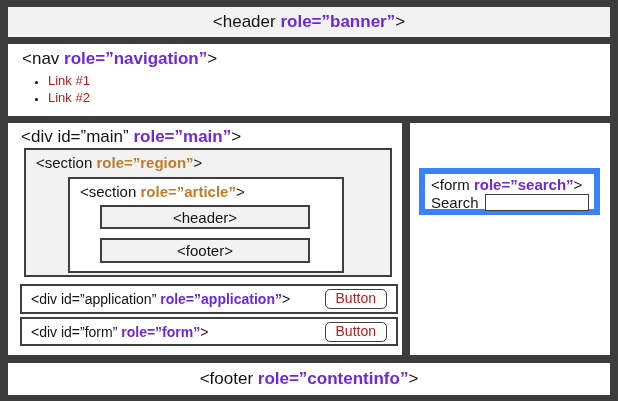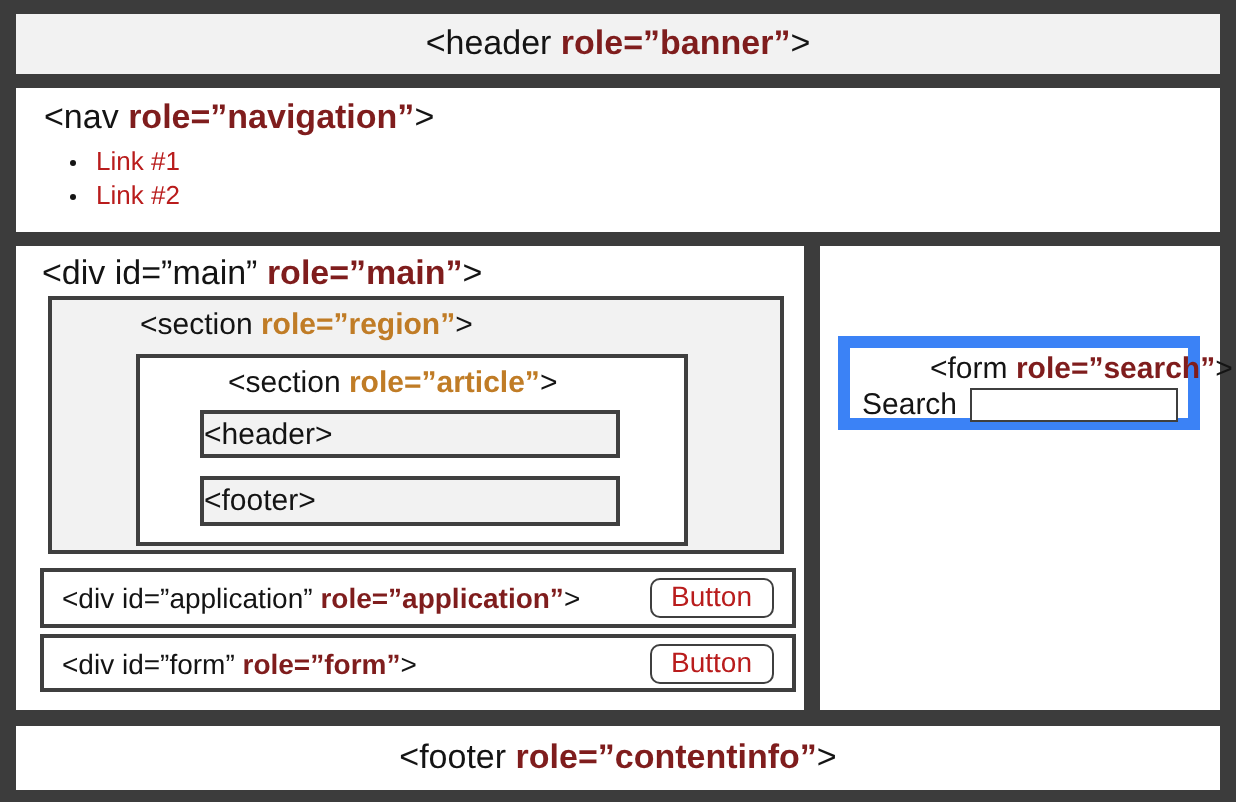--- a/index.html
+++ b/index.html
@@ -10,40 +10,40 @@
   .box{position:absolute;box-sizing:border-box;}
   .banner{left:8px;top:7px;width:602px;height:30px;background:#f2f2f2;
     display:flex;align-items:center;justify-content:center;}
   .navbox{left:8px;top:44px;width:602px;height:72px;background:#ffffff;}
   .mainbox{left:8px;top:123px;width:394px;height:232px;background:#ffffff;}
   .asidebox{left:410px;top:123px;width:200px;height:232px;background:#ffffff;}
   .footerbox{left:8px;top:363px;width:602px;height:32px;background:#ffffff;
     display:flex;align-items:center;justify-content:center;}
 
   .t17{font-size:17px;white-space:nowrap;}
-  .t15{font-size:15px;white-space:nowrap;margin-left:34px;}
+  .t15{font-size:15px;white-space:nowrap;}
   .t14{font-size:14px;white-space:nowrap;}
-  .role-red{color:#7f1d1d;font-weight:bold;}
+  .role-red{color:#6d28d9;font-weight:bold;}
   .role-orange{color:#c07c26;font-weight:bold;}
 
   .navbox .nav-title{padding:5px 0 0 14px;}
   .links{margin:3px 0 0 0;padding-left:40px;font-size:13px;line-height:17px;color:#141414;}
   .links li::marker{font-size:11px;}
   .link{color:#b91c1c;cursor:pointer;}
 
   .mainbox > .main-title{padding:4px 16px 0 13px;}
   .region{position:absolute;left:16px;top:25px;width:368px;height:129px;
     background:#f2f2f2;border:2px solid #3f3f3f;box-sizing:border-box;}
   .region > .region-title{padding:4px 0 0 10px;}
   .article{position:absolute;left:42px;top:27px;width:276px;height:96px;
     background:#ffffff;border:2px solid #3f3f3f;box-sizing:border-box;}
   .article > .article-title{padding:4px 0 0 10px;}
   .hfbox{position:absolute;left:30px;width:210px;background:#f2f2f2;
     border:2px solid #3f3f3f;box-sizing:border-box;
-    display:flex;align-items:center;font-size:15px;}
+    display:flex;align-items:center;justify-content:center;font-size:15px;}
   .header-inner{top:26px;height:24px;}
   .footer-inner{top:59px;height:25px;}
 
   .rowbox{position:absolute;left:12px;width:378px;background:#ffffff;
     border:2px solid #3f3f3f;box-sizing:border-box;
     display:flex;align-items:center;justify-content:space-between;padding:0 9px;}
   .appbox{top:161px;height:30px;}
   .formbox{top:194px;height:29px;}
   .btn{font-family:inherit;font-size:14px;color:#b91c1c;background:#ffffff;
     border:1.5px solid #3f3f3f;border-radius:5px;padding:1px 10px 2px 10px;line-height:15px;cursor:pointer;}

